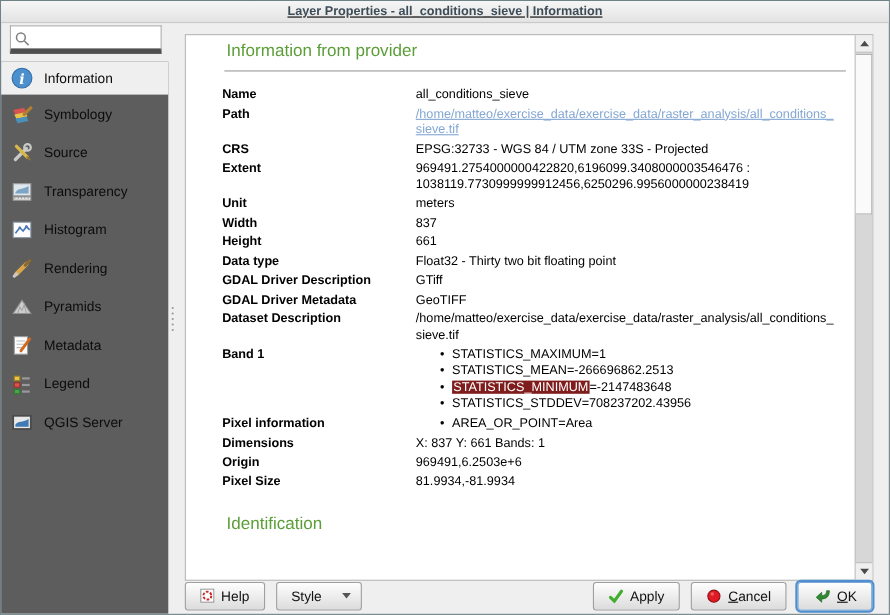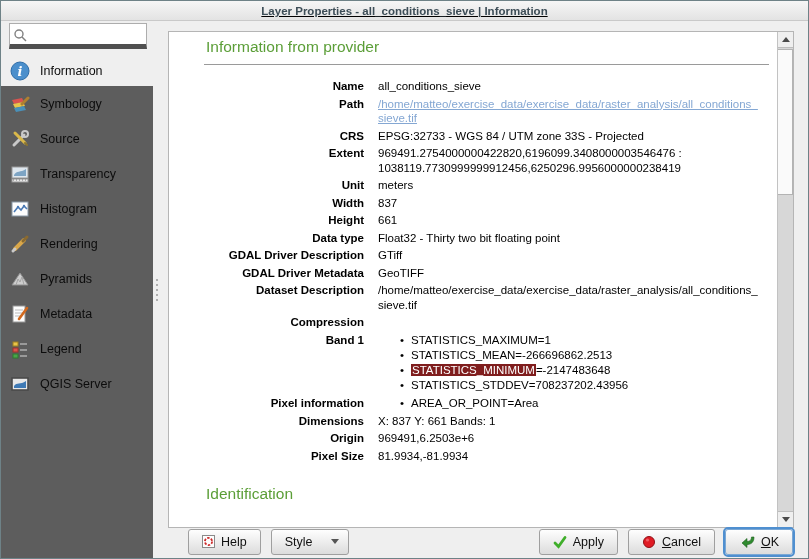--- a/index.html
+++ b/index.html
@@ -36,21 +36,21 @@
   
   .frame{
     position:absolute;left:167px;top:30px;width:626px;height:497px;
     background:#fff;border:1px solid #b5b5b5;
   }
   .scrollarea{position:absolute;left:0;top:0;right:16px;bottom:0;overflow:hidden;
     padding:4px 6px 0 5px;margin-left:28px;}
   .sec-heading{font-size:15.5px;color:#5b9e37;margin:2px 0 8px 4px;font-weight:normal;}
   .rule{border:none;border-top:1px solid #9a9a9a;margin:0 2px 14px 2px;}
   .prow{display:flex;margin-bottom:3px;font-size:11.5px;line-height:14.5px;}
-  .plabel{width:162px;flex:0 0 162px;text-align:right;font-weight:bold;color:#000;}
+  .plabel{width:162px;flex:0 0 162px;font-weight:bold;color:#000;}
   .pvalue{margin-left:14px;color:#000;max-width:382px;overflow-wrap:break-word;min-height:14px;}
   .pvalue a{color:#84a7d3;text-decoration:underline;cursor:pointer;}
   ul.bullets{margin:0;padding:0 0 0 33px;list-style:none;}
   ul.bullets li{line-height:15px;}
   ul.bullets li::before{content:"•";display:inline-block;width:11px;margin-left:-11px;}
   .hl{background:#7f1d1d;color:#fff;padding:0 1px;}
   .bottom-heading{margin-top:22px;}
   
   .scrollbar{position:absolute;top:0;right:0;bottom:0;width:16px;background:#d7d7d7;
     border-left:1px solid #c2c2c2;}
@@ -59,21 +59,21 @@
   .sb-up{top:0;border-bottom:1px solid #bdbdbd;}
   .sb-down{bottom:0;border-top:1px solid #bdbdbd;}
   .tri-up{width:0;height:0;border-left:4px solid transparent;border-right:4px solid transparent;
     border-bottom:5px solid #4a4a4a;}
   .tri-down{width:0;height:0;border-left:4px solid transparent;border-right:4px solid transparent;
     border-top:5px solid #4a4a4a;}
   .sb-thumb{position:absolute;left:0;top:17px;width:15px;height:146px;background:#fafafa;
     border:1px solid #b3b3b3;border-left:none;cursor:pointer;}
   
   .footer{position:absolute;left:167px;right:15px;bottom:3px;height:27px;
-    display:flex;align-items:center;margin-left:20px;}
+    display:flex;align-items:center;}
   .btn{
     height:26px;display:inline-flex;align-items:center;gap:6px;
     padding:0 13px;border:1px solid #9f9f9f;border-radius:3px;
     background:linear-gradient(#fefefe,#dcdcdc);font-size:12.5px;color:#111;cursor:pointer;
   }
   .btn .ico{display:inline-flex;}
   .btn-style{padding-right:9px;}
   .dd-arrow{margin-left:12px;width:0;height:0;border-left:4px solid transparent;
     border-right:4px solid transparent;border-top:5px solid #555;}
   .spacer{flex:1;}
@@ -258,24 +258,20 @@
       <div class="prow">
         <div class="plabel">GDAL Driver Metadata</div>
         <div class="pvalue">GeoTIFF</div>
       </div>
 
       <div class="prow">
         <div class="plabel">Dataset Description</div>
         <div class="pvalue">/home/matteo/exercise_data/exercise_data/raster_analysis/all_conditions_sieve.tif</div>
       </div>
 
-      <div class="prow">
-        <div class="plabel">Compression</div>
-        <div class="pvalue"></div>
-      </div>
 
       <div class="prow">
         <div class="plabel">Band 1</div>
         <div class="pvalue">
           <ul class="bullets">
             <li>STATISTICS_MAXIMUM=1</li>
             <li>STATISTICS_MEAN=-266696862.2513</li>
             <li><span class="hl">STATISTICS_MINIMUM</span><span>=-2147483648</span></li>
             <li>STATISTICS_STDDEV=708237202.43956</li>
           </ul>

